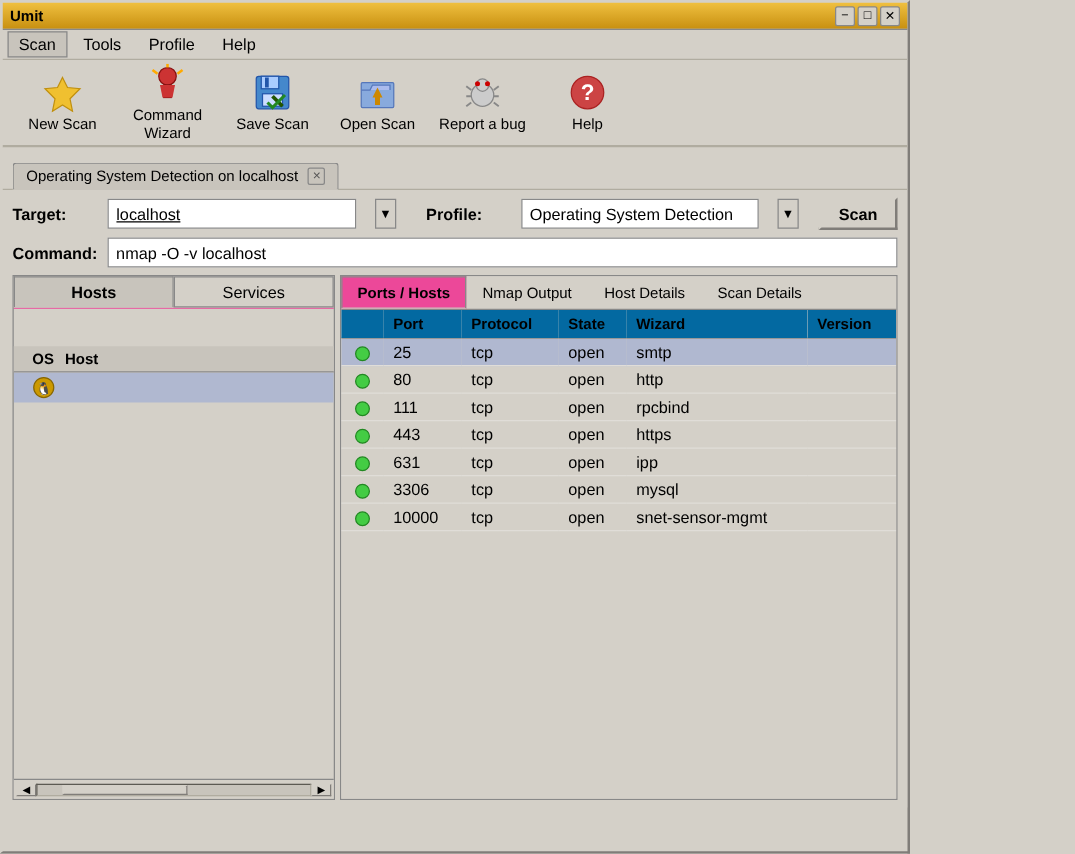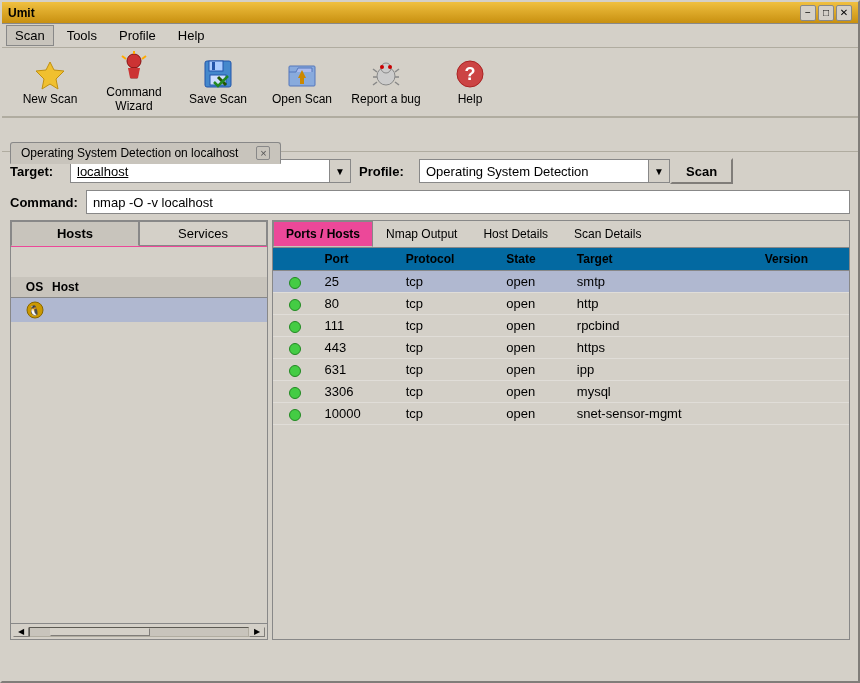--- a/index.html
+++ b/index.html
@@ -109,23 +109,23 @@
     }
     .scan-tab {
       background: #d4d0c8;
       border: 1px solid #888;
       border-bottom: none;
       padding: 3px 10px;
       cursor: pointer;
       font-size: 12px;
       display: flex;
       align-items: center;
-      gap: 18px;
+      gap: 8px;
       position: relative;
-      top: 13px;
+      top: 1px;
       border-radius: 3px 3px 0 0;
     }
     .scan-tab.active {
       background: #c8c4bc;
       border-bottom: 1px solid #c8c4bc;
       z-index: 1;
     }
     .close-tab {
       font-size: 11px;
       color: #555;
@@ -145,21 +145,21 @@
       padding: 6px 8px;
       display: flex;
       flex-direction: column;
       gap: 6px;
     }
 
     
     .target-row {
       display: flex;
       align-items: center;
-      gap: 0;
+      gap: 16px;
     }
     .field-label {
       font-weight: bold;
       font-size: 13px;
       min-width: 60px;
     }
     .target-input {
       width: 260px;
       padding: 2px 6px;
       border: 1px solid #888;
@@ -377,21 +377,21 @@
       align-items: center;
       justify-content: center;
       font-size: 8px;
       cursor: pointer;
     }
 
     
     .window-frame {
       border: 2px outset #d4d0c8;
       background: #d4d0c8;
-      width: 860px;
+      width: 728px;
       height: 683px;
       display: flex;
       flex-direction: column;
       overflow: hidden;
     }
   </style>
 </head>
 <body>
 
 <div class="window-frame">
@@ -549,21 +549,21 @@
           <div class="right-tab">Scan Details</div>
         </div>
         <div class="port-table-container">
           <table class="port-table">
             <thead>
               <tr>
                 <th></th>
                 <th>Port</th>
                 <th>Protocol</th>
                 <th>State</th>
-                <th>Target</th>
+                <th>Wizard</th>
                 <th>Version</th>
               </tr>
             </thead>
             <tbody id="port-table-body">
                 <tr class="selected">
                   <td style="text-align: center;"><span class="status-dot status-open"></span></td>
                   <td>25</td>
                   <td>tcp</td>
                   <td>open</td>
                   <td>smtp</td>

